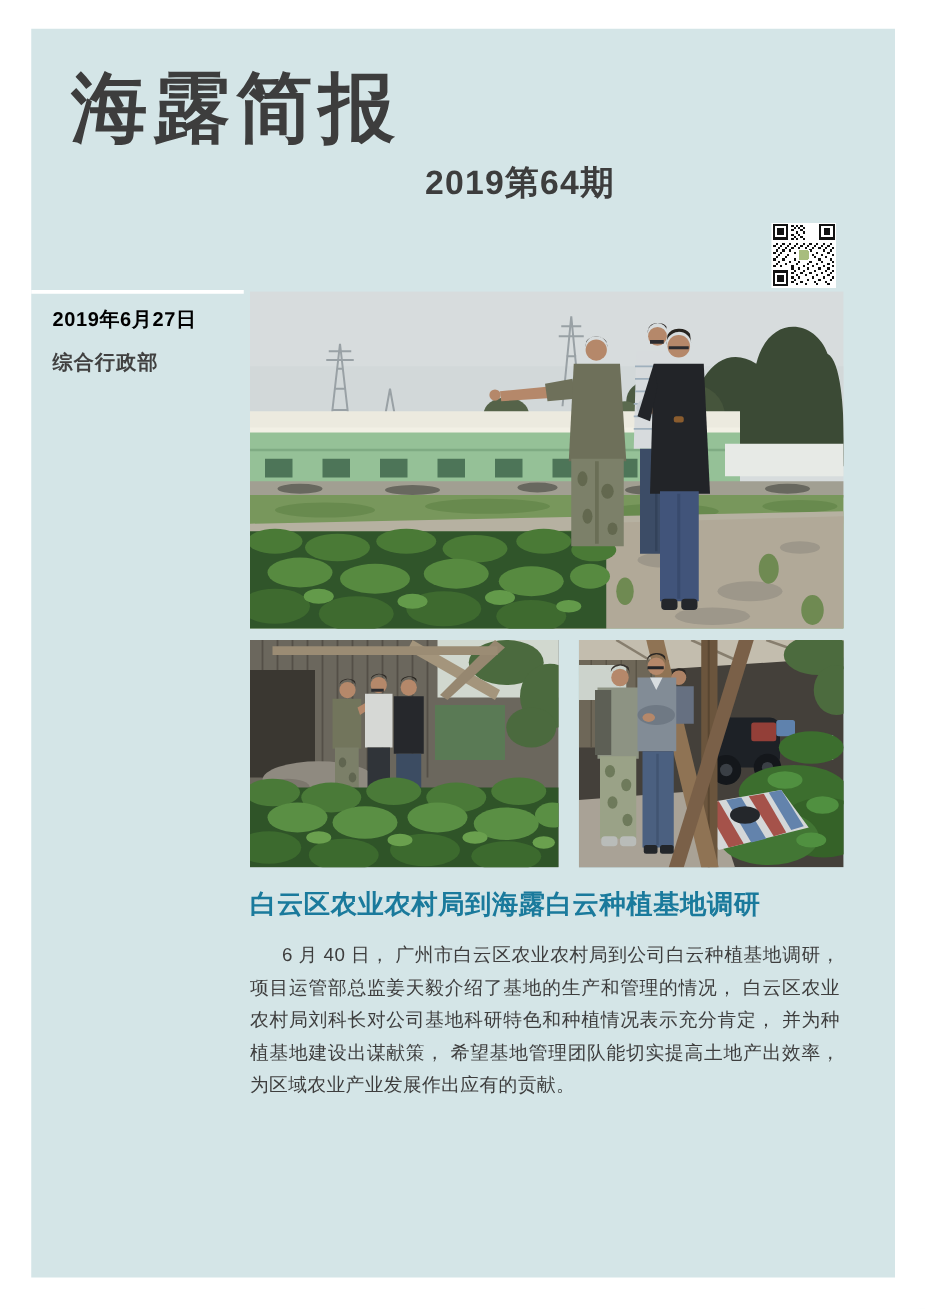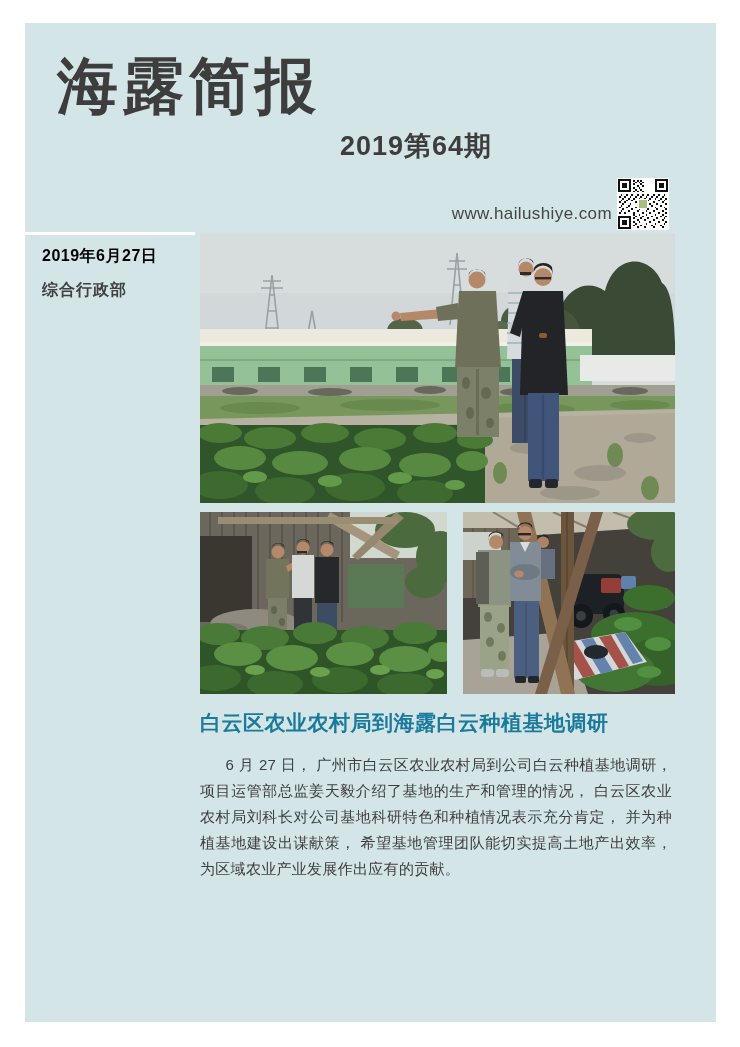--- a/index.html
+++ b/index.html
@@ -96,21 +96,20 @@
 </style>
 </head>
 <body>
 
 <div class="page">
   <div class="panel"></div>
 
   <h1 class="abs masthead-title">海露简报</h1>
   <div class="abs masthead-issue">2019第64期</div>
 
-  <div class="abs website">www.hailushiye.com</div>
 
   <div class="abs qr photo">
     <svg viewBox="0 0 29 29" shape-rendering="crispEdges" aria-hidden="true">
       <rect x="0" y="0" width="29" height="29" fill="#ffffff"></rect>
 
       <g fill="#111111">
         <rect x="0.6" y="0.6" width="7" height="7"></rect>
         <rect x="21.4" y="0.6" width="7" height="7"></rect>
         <rect x="0.6" y="21.4" width="7" height="7"></rect>
       </g>
@@ -456,14 +455,14 @@
         <rect x="55" y="21" width="13" height="2.4" fill="#24262a"></rect>
         <rect x="51" y="89" width="25" height="77" fill="#4b6080"></rect>
         <line x1="63" y1="91" x2="63" y2="164" stroke="#415472" stroke-width="2"></line>
         <rect x="52" y="164" width="11" height="7" rx="2" fill="#23262a"></rect>
         <rect x="65" y="164" width="11" height="7" rx="2" fill="#23262a"></rect>
       </g>
     </svg>
   </div>
 
   <h2 class="abs article-heading">白云区农业农村局到海露白云种植基地调研</h2>
-  <p class="abs article-body">6 月 27 日， 广州市白云区农业农村局到公司白云种植基地调研， 项目运管部总监姜天毅介绍了基地的生产和管理的情况， 白云区农业农村局刘科长对公司基地科研特色和种植情况表示充分肯定， 并为种植基地建设出谋献策， 希望基地管理团队能切实提高土地产出效率， 为区域农业产业发展作出应有的贡献。</p>
+  <p class="abs article-body">6 月 40 日， 广州市白云区农业农村局到公司白云种植基地调研， 项目运管部总监姜天毅介绍了基地的生产和管理的情况， 白云区农业农村局刘科长对公司基地科研特色和种植情况表示充分肯定， 并为种植基地建设出谋献策， 希望基地管理团队能切实提高土地产出效率， 为区域农业产业发展作出应有的贡献。</p>
 </div>
 
 </body></html>

